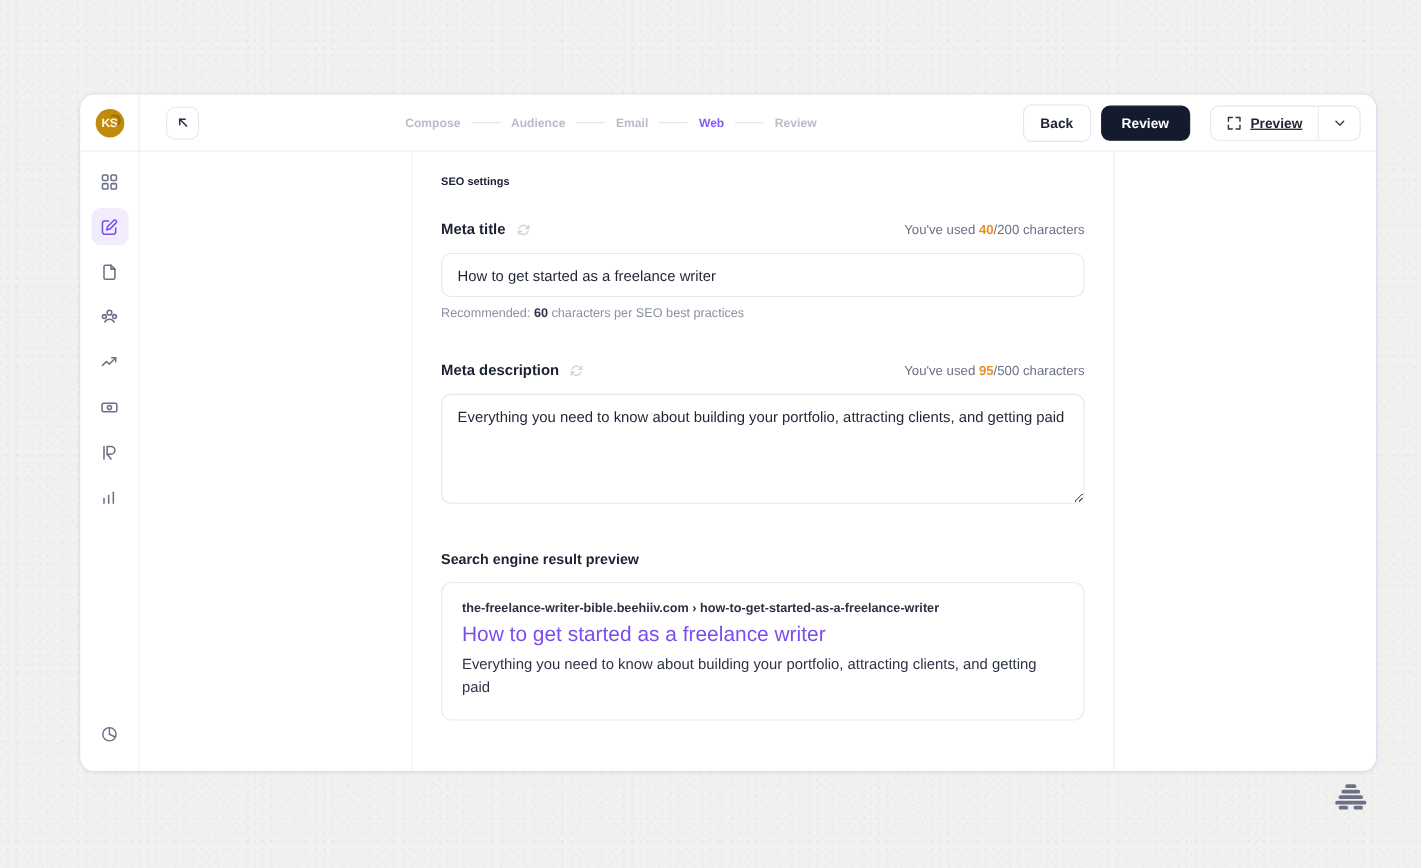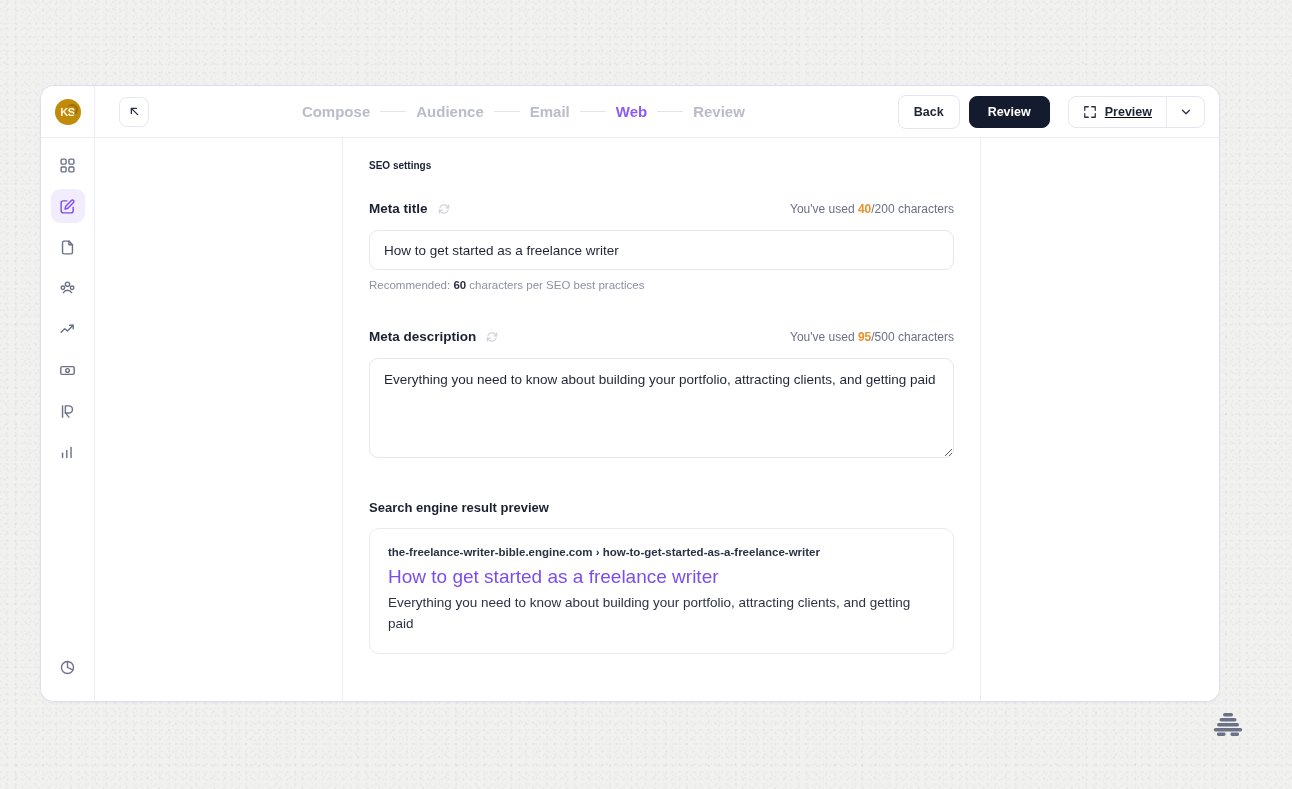--- a/index.html
+++ b/index.html
@@ -27,21 +27,21 @@
       radial-gradient(circle at 78% 12%, rgba(0,0,0,0.018) 0 1px, transparent 1px),
       radial-gradient(circle at 31% 84%, rgba(0,0,0,0.022) 0 1px, transparent 1px),
       radial-gradient(circle at 92% 55%, rgba(0,0,0,0.02) 0 1px, transparent 1px),
       radial-gradient(circle at 62% 38%, rgba(0,0,0,0.018) 0 1px, transparent 1px);
     background-size: 7px 7px, 11px 11px, 9px 9px, 13px 13px, 8px 8px, 10px 10px;
   }
 
   
   .app-window {
     position: absolute;
-    left: 40px;
+    left: 72px;
     top: 85px;
     width: 1180px;
     height: 617px;
     background: #ffffff;
     border: 1px solid #ddddf2;
     border-radius: 14px;
     overflow: hidden;
     display: flex;
     flex-direction: column;
     box-shadow: 0 1px 3px rgba(30,30,60,0.04);
@@ -117,21 +117,21 @@
   }
 
   .steps {
     flex: 1;
     display: flex;
     align-items: center;
     justify-content: center;
     gap: 0px;
   }
   .step {
-    font-size: 15px;
+    font-size: 11px;
     color: #b9bcc9;
     font-weight: 600;
     cursor: pointer;
     white-space: nowrap;
   }
   .step.active {
     color: #8b5cf6;
     font-weight: 700;
   }
   .step-sep {
@@ -543,21 +543,21 @@
       </div>
 
       <textarea class="textarea" style="">Everything you need to know about building your portfolio, attracting clients, and getting paid</textarea>
 
 
       <div class="block-gap"></div>
 
       
       <div class="preview-title">Search engine result preview</div>
       <div class="serp-card">
-        <div class="serp-url">the-freelance-writer-bible.engine.com › how-to-get-started-as-a-freelance-writer</div>
+        <div class="serp-url">the-freelance-writer-bible.beehiiv.com › how-to-get-started-as-a-freelance-writer</div>
         <div class="serp-headline">How to get started as a freelance writer</div>
         <div class="serp-desc">Everything you need to know about building your portfolio, attracting clients, and getting paid</div>
       </div>
 
     </div>
 
     <div class="right-pane"></div>
 
   </div>
 </div>

